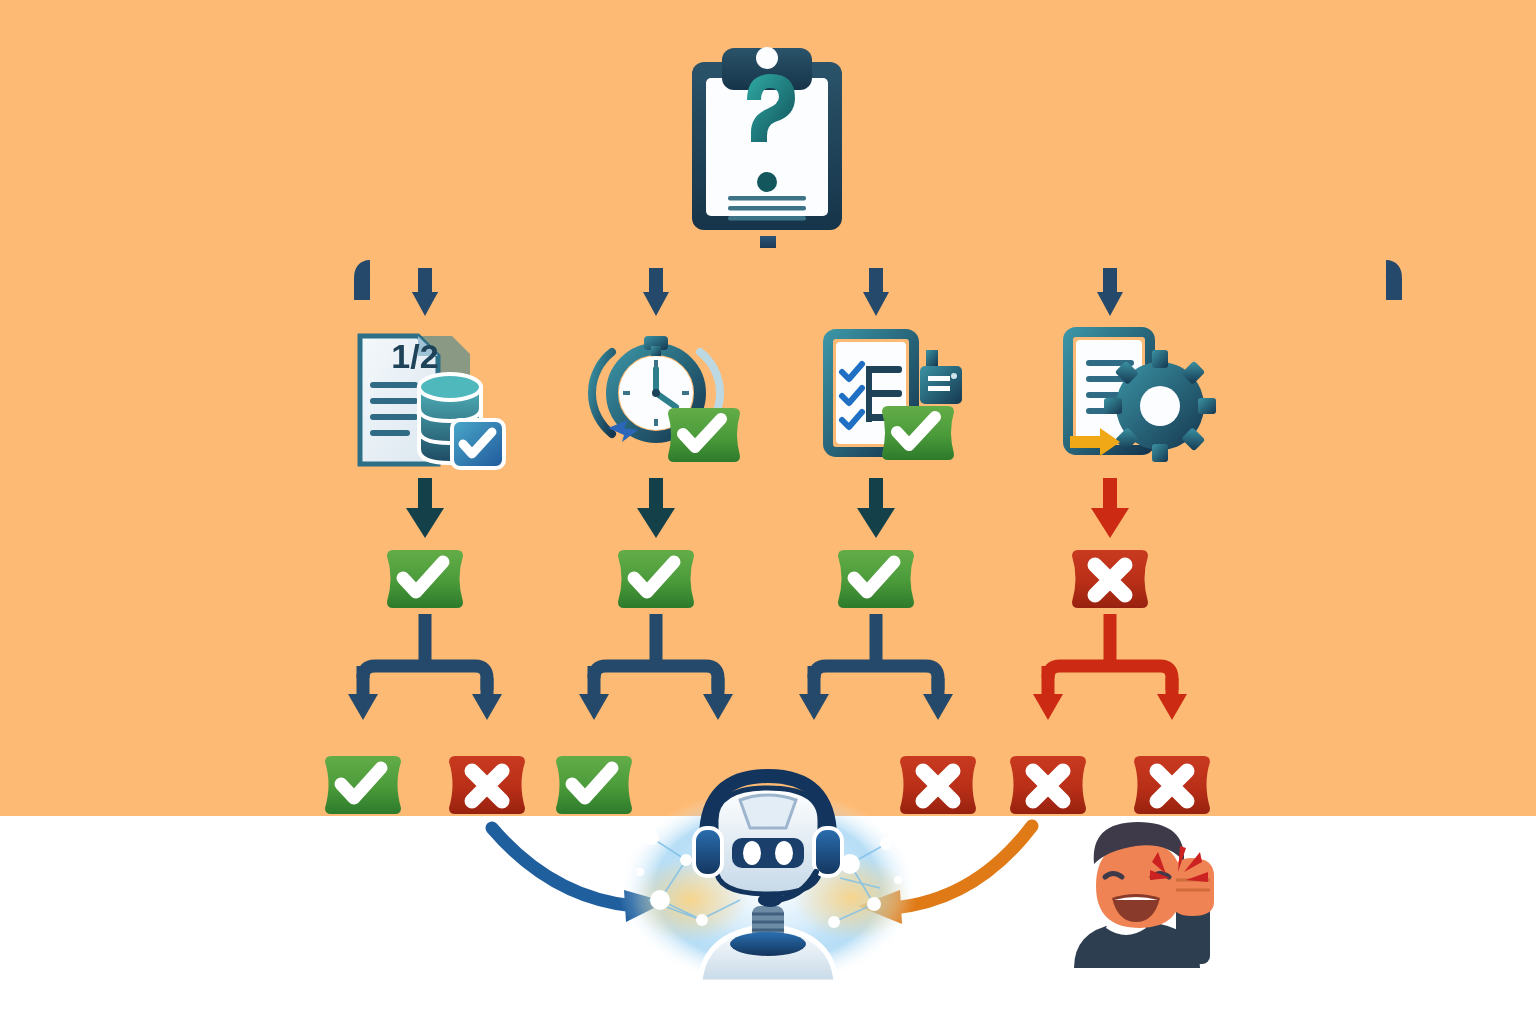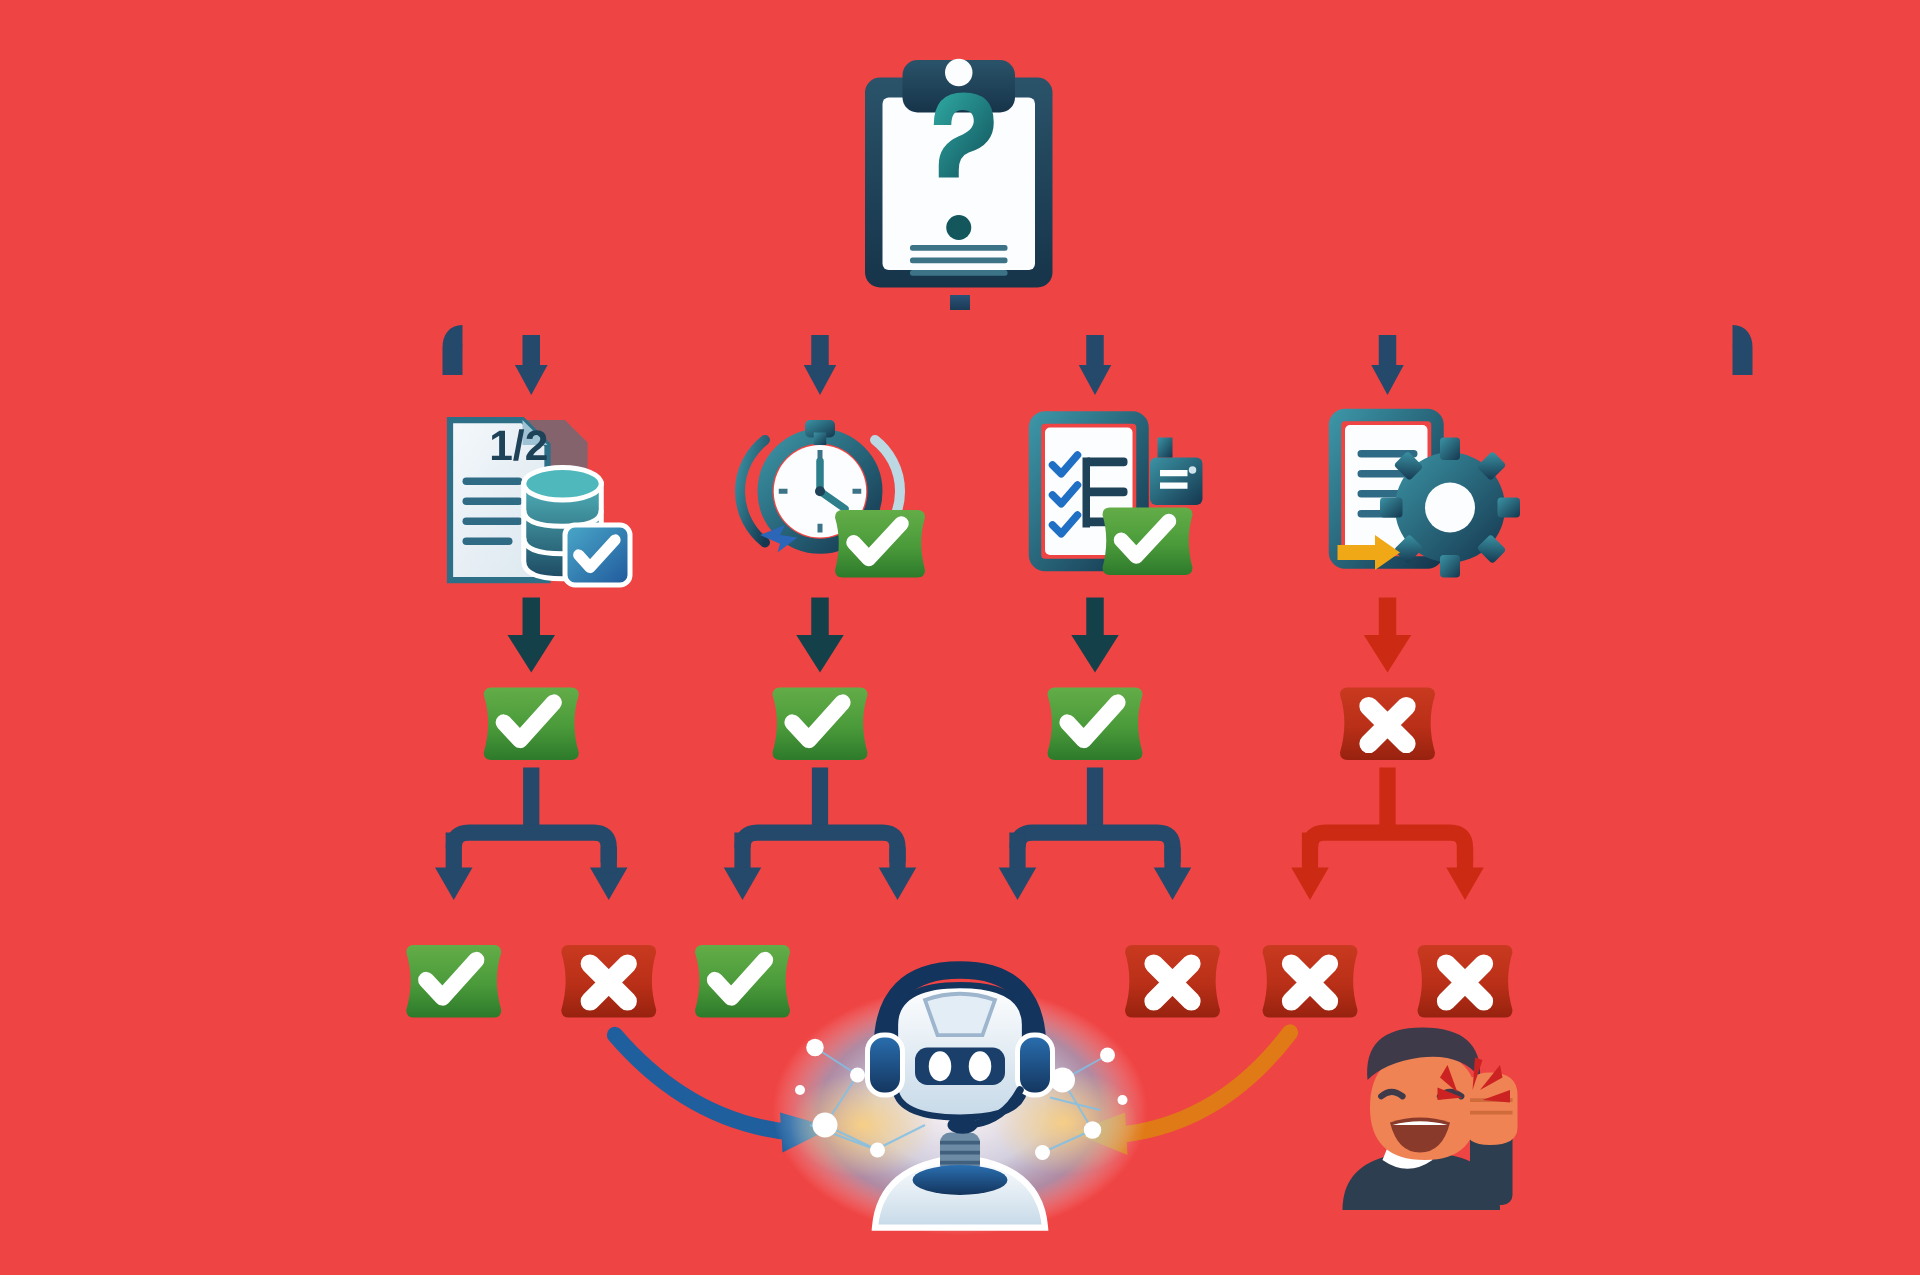--- a/index.html
+++ b/index.html
@@ -1,17 +1,17 @@
 <!DOCTYPE html>
 <html><head>
 <meta charset="utf-8">
 <style>
   html,body{margin:0;padding:0;background:#ffffff;}
   body{width:1536px;height:1024px;overflow:hidden;font-family:"Liberation Sans",sans-serif;}
-  #stage{position:relative;width:1536px;height:1020px;background:#ef4444;}
+  #stage{position:relative;width:1536px;height:816px;background:#fdba74;}
   #stage > svg{position:absolute;left:0;top:0;}
 </style>
 </head>
 <body>
 
 <div id="stage">
 
 <svg width="1536" height="1024" viewBox="0 0 1536 1024">
   <defs>
     <linearGradient id="gNavy" x1="0" y1="0" x2="0" y2="1">

